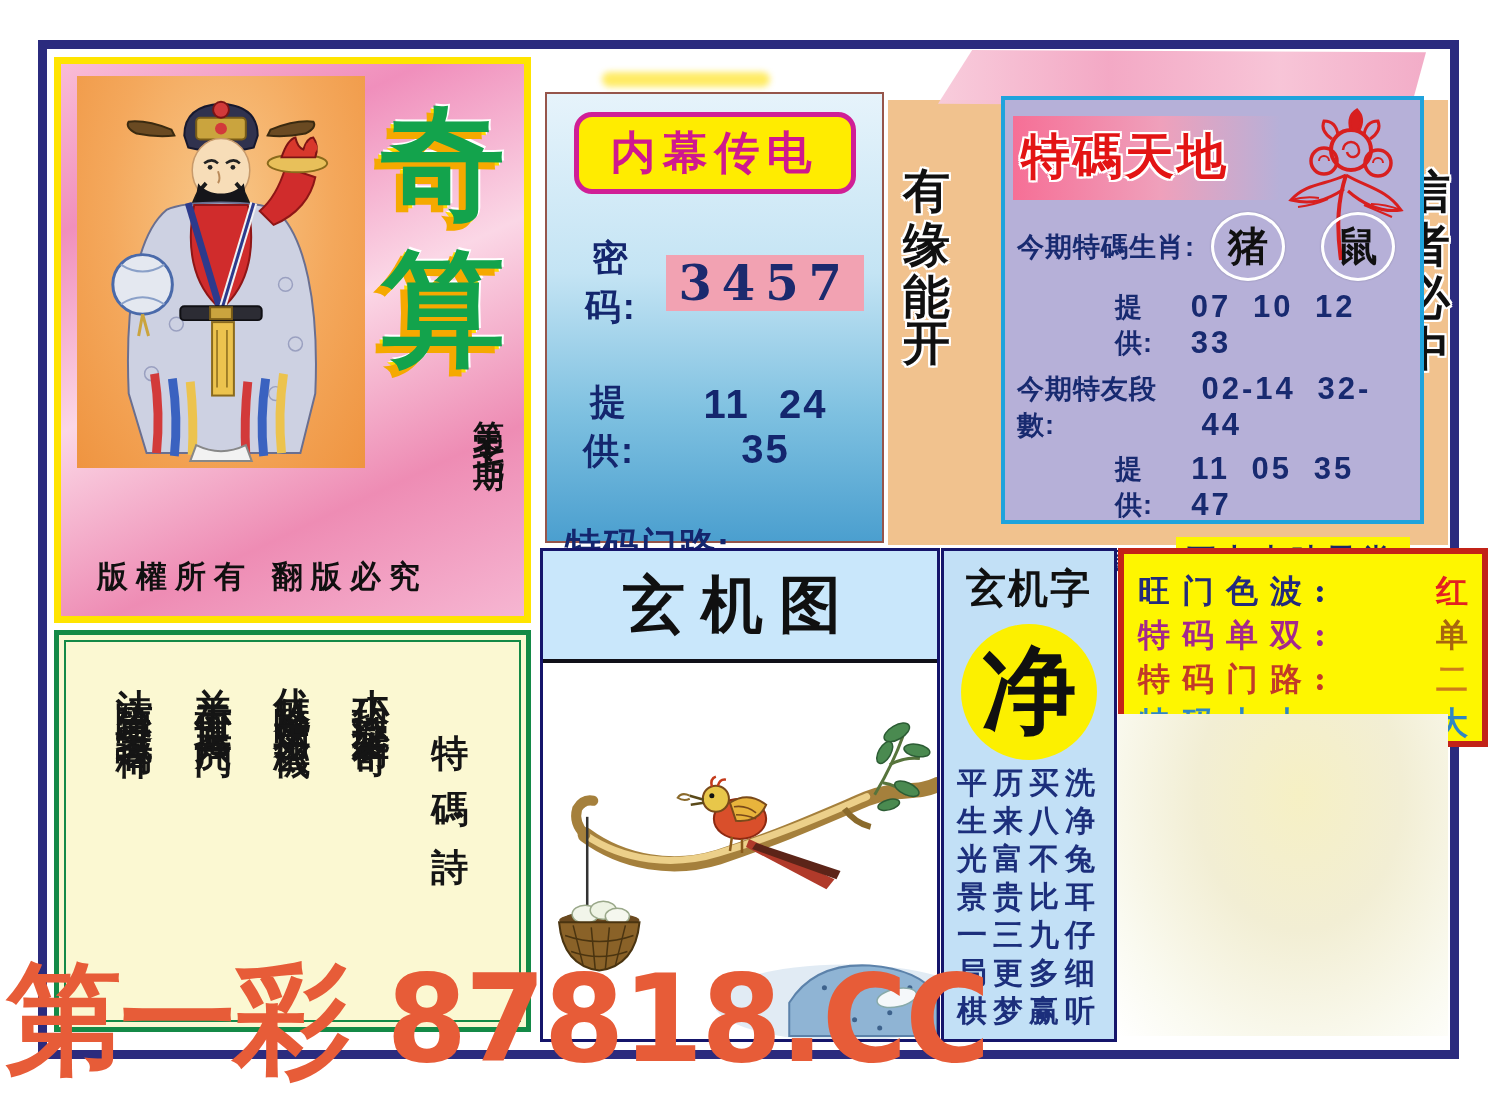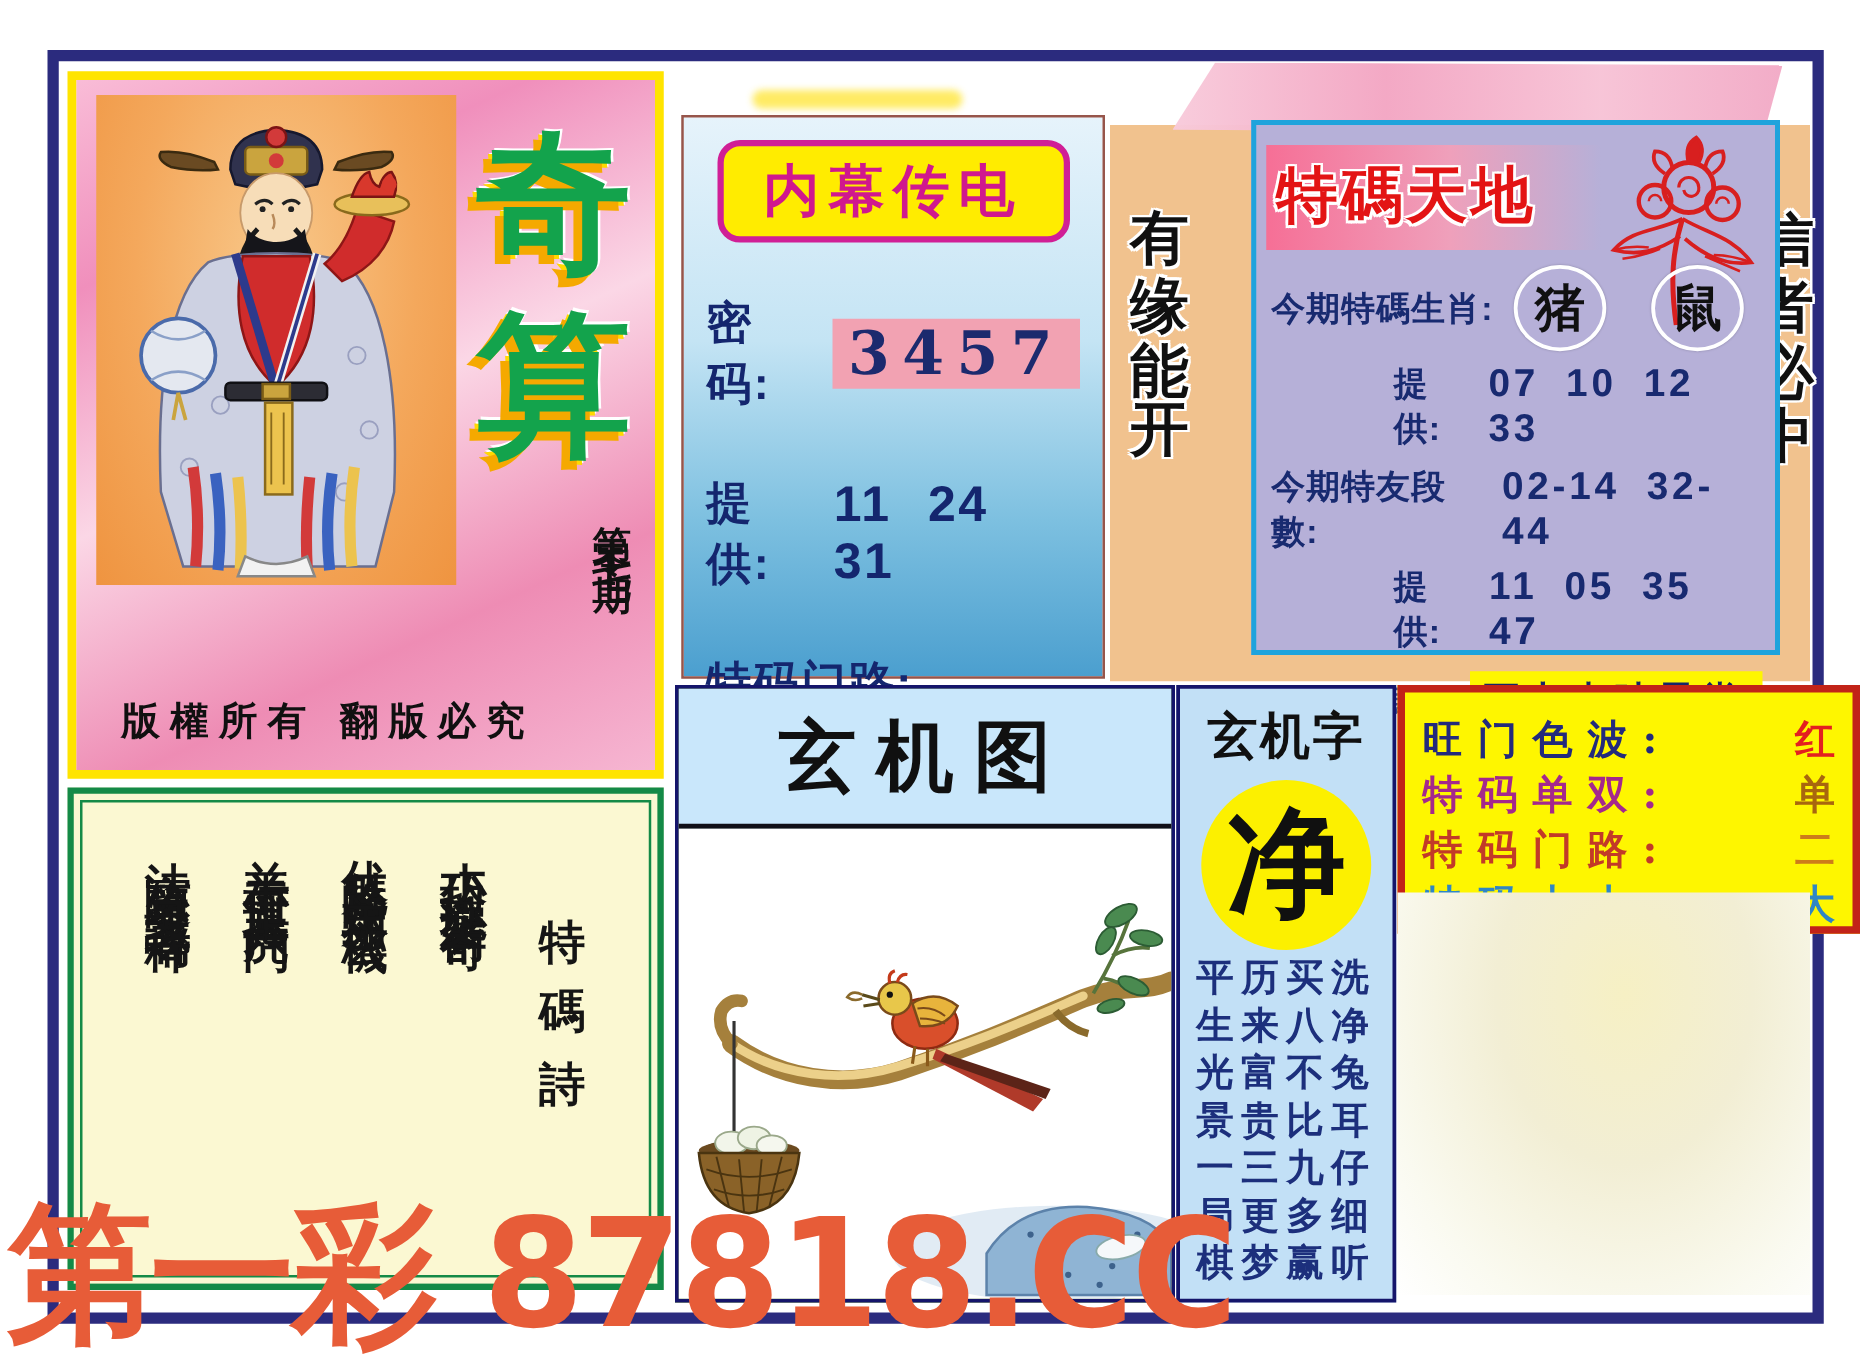--- a/index.html
+++ b/index.html
@@ -35,21 +35,21 @@
         font-size:37px;font-weight:bold;color:#151515;letter-spacing:9px;}
   .poem-col.title-col{letter-spacing:56px;padding-top:46px;}
   
   .neimu{position:absolute;left:545px;top:92px;width:335px;height:447px;
         border:2px solid #96554b;
         background:linear-gradient(180deg,#e6f3fb 0%,#c4e4f4 40%,#7dc0e0 72%,#4b9fcf 100%);}
   .neimu-pill{margin:18px auto 0;width:272px;height:72px;border:5px solid #d01f96;border-radius:18px;
         background:#ffec00;display:flex;align-items:center;justify-content:center;
         font-family:"DejaVu Serif","Liberation Serif",serif;
         font-size:45px;font-weight:bold;color:#d0188e;letter-spacing:7px;}
-  .neimu-row{display:flex;align-items:center;padding:0 18px;color:#14266e;}
+  .neimu-row{display:flex;align-items:center;padding:0 18px;color:#14266e;text-align:center;}
   .nm-label{font-size:36px;font-weight:bold;letter-spacing:2px;}
   .code-badge{margin-left:10px;background:#f2a2b2;padding:0 12px;
         font-family:"DejaVu Serif","Liberation Serif",serif;
         font-size:48px;font-weight:bold;color:#1c2a6e;letter-spacing:10px;}
   .nm-nums{margin-left:14px;font-size:40px;font-weight:bold;letter-spacing:2px;word-spacing:16px;}
   .nm-sentence{margin-top:44px;text-align:center;font-size:41px;font-weight:bold;color:#14266e;
         letter-spacing:1px;}
   .smear{position:absolute;left:602px;top:72px;width:168px;height:15px;background:#ffe84a;
         border-radius:8px;filter:blur(3px);opacity:.85;}
   
@@ -215,21 +215,21 @@
 
   <div class="smear"></div>
   <div class="neimu">
     <div class="neimu-pill">内幕传电</div>
     <div class="neimu-row" style="margin-top:40px;">
       <span class="nm-label">密 码:</span>
       <span class="code-badge">3457</span>
     </div>
     <div class="neimu-row" style="margin-top:46px;">
       <span class="nm-label">提供:</span>
-      <span class="nm-nums">11  24  31</span>
+      <span class="nm-nums">11  24  35</span>
     </div>
     <div class="neimu-row" style="margin-top:46px;">
       <span class="nm-label">特码门路:</span>
     </div>
     <div class="nm-sentence">七色彩衣不用裁</div>
   </div>
 
   <div class="tan-box"></div>
   <div class="pink-blob"></div>
   <div class="vert-side vleft">有缘能开</div>

